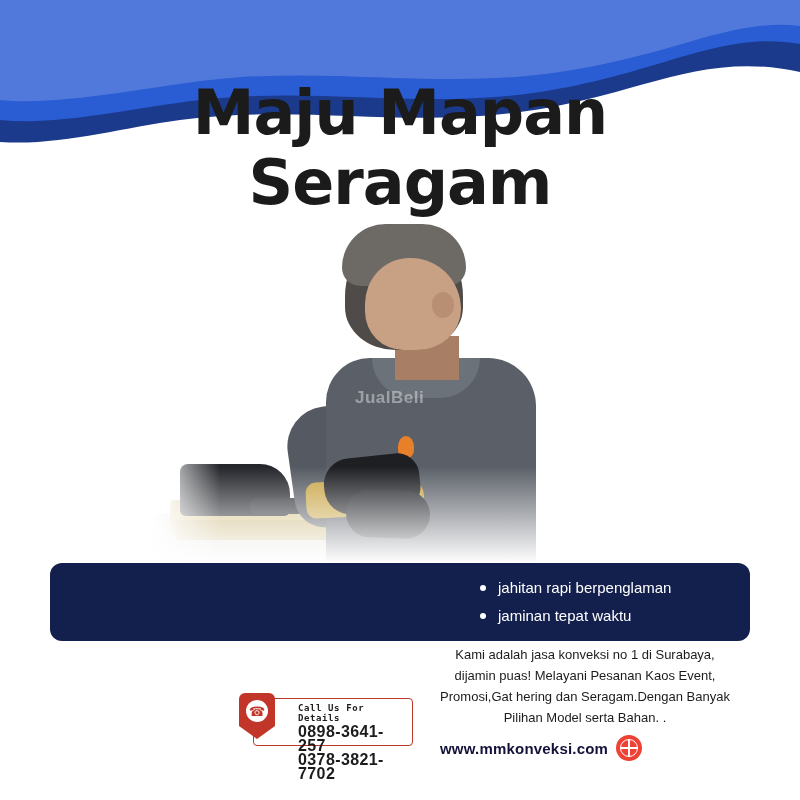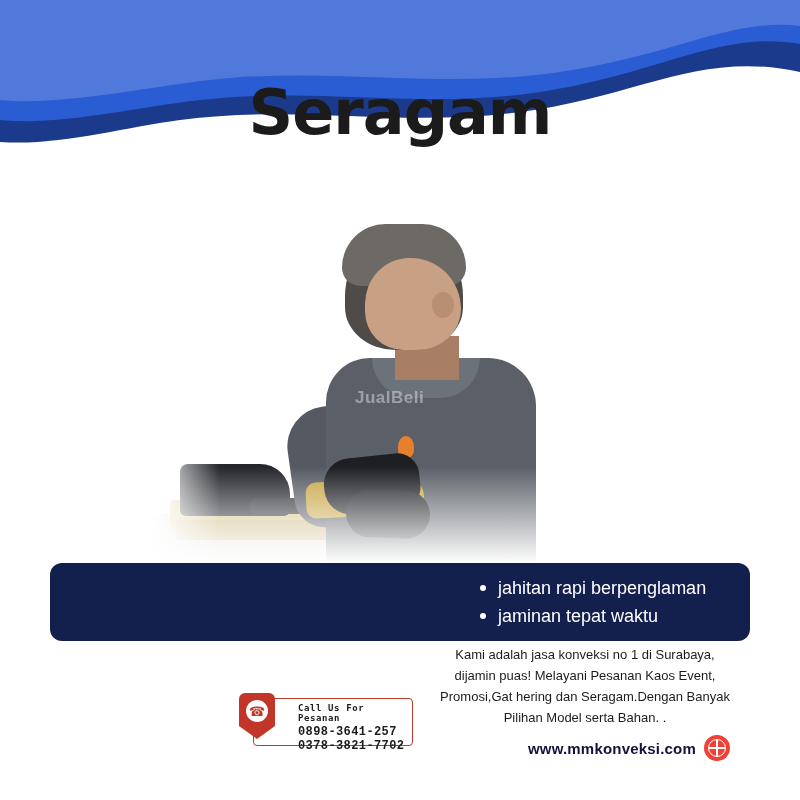--- a/index.html
+++ b/index.html
@@ -253,21 +253,21 @@
     align-items: center;
   }
   .features-list {
     margin: 0;
     padding: 0 0 0 430px;
     list-style: none;
   }
   .features-list li {
     position: relative;
     color: #ffffff;
-    font-size: 18px;
+    font-size: 15px;
     line-height: 28px;
     padding-left: 18px;
     font-family: "Liberation Sans", sans-serif;
   }
   .features-list li::before {
     content: "";
     position: absolute;
     left: 0;
     top: 11px;
     width: 6px;
@@ -290,21 +290,20 @@
   }
 
   
   .website {
     position: absolute;
     left: 440px;
     top: 735px;
     width: 290px;
     display: flex;
     align-items: center;
-    justify-content: flex-end;
     gap: 8px;
   }
   .website-text {
     font-size: 15px;
     font-weight: bold;
     color: #12123a;
     letter-spacing: 0.2px;
   }
   .globe {
     width: 26px;
@@ -378,40 +377,41 @@
   }
   .contact-title {
     font-family: "DejaVu Sans Mono", monospace;
     font-size: 9px;
     font-weight: bold;
     letter-spacing: 0.6px;
     color: #1c1c1c;
     margin-bottom: 2px;
   }
   .contact-num {
-    font-family: Liberation Mono, monospace;
-    font-size: 12px;
+    font-family: Liberation Sans, sans-serif;
+    font-size: 16px;
     font-weight: bold;
     letter-spacing: 0.4px;
     color: #1c1c1c;
     line-height: 14px;
   }
 </style>
 </head>
 <body>
 
 <div class="poster">
 
   <svg class="banner" viewBox="0 0 800 160" preserveAspectRatio="none">
     <path d="M0,0 L800,0 L800,72 C700,50 640,96 520,112 C400,128 300,104 180,120 C120,128 60,146 0,142 Z" fill="#1b3a8c"></path>
     <path d="M0,0 L800,0 L800,44 C720,30 660,74 540,92 C420,110 320,86 200,100 C130,108 60,126 0,120 Z" fill="#2b5fd9" opacity="0.92"></path>
     <path d="M0,0 L800,0 L800,26 C730,18 680,54 560,72 C440,90 330,66 210,80 C140,88 60,106 0,100 Z" fill="#ffffff" opacity="0.18"></path>
   </svg>
 
   <div class="title-block">
+    <div class="title-line">Maju Mapan</div>
     <div class="title-line">Seragam</div>
   </div>
 
   <div class="photo">
     <div class="photo-bg"></div>
     <div class="m-table"></div>
     <div class="m-stack"></div>
     <div class="m-stack2"></div>
     <div class="m-machine"></div>
     <div class="m-machine-arm"></div>
@@ -437,21 +437,21 @@
       <li>jaminan tepat waktu</li>
     </ul>
   </div>
 
   <div class="description">Kami adalah jasa konveksi no 1 di Surabaya, dijamin puas! Melayani Pesanan Kaos Event, Promosi,Gat hering dan Seragam.Dengan Banyak Pilihan Model serta Bahan. .</div>
 
   <div class="contact">
     <div class="contact-badge">
       <div class="phone-circle">☎</div>
     </div>
-    <div class="contact-title">Call Us For Pesanan</div>
+    <div class="contact-title">Call Us For Details</div>
     <div class="contact-num">0898-3641-257</div>
     <div class="contact-num">0378-3821-7702</div>
   </div>
 
   <div class="website">
     <div class="website-text">www.mmkonveksi.com</div>
     <div class="globe">
         <div class="globe-h"></div>
       </div>
   </div>

